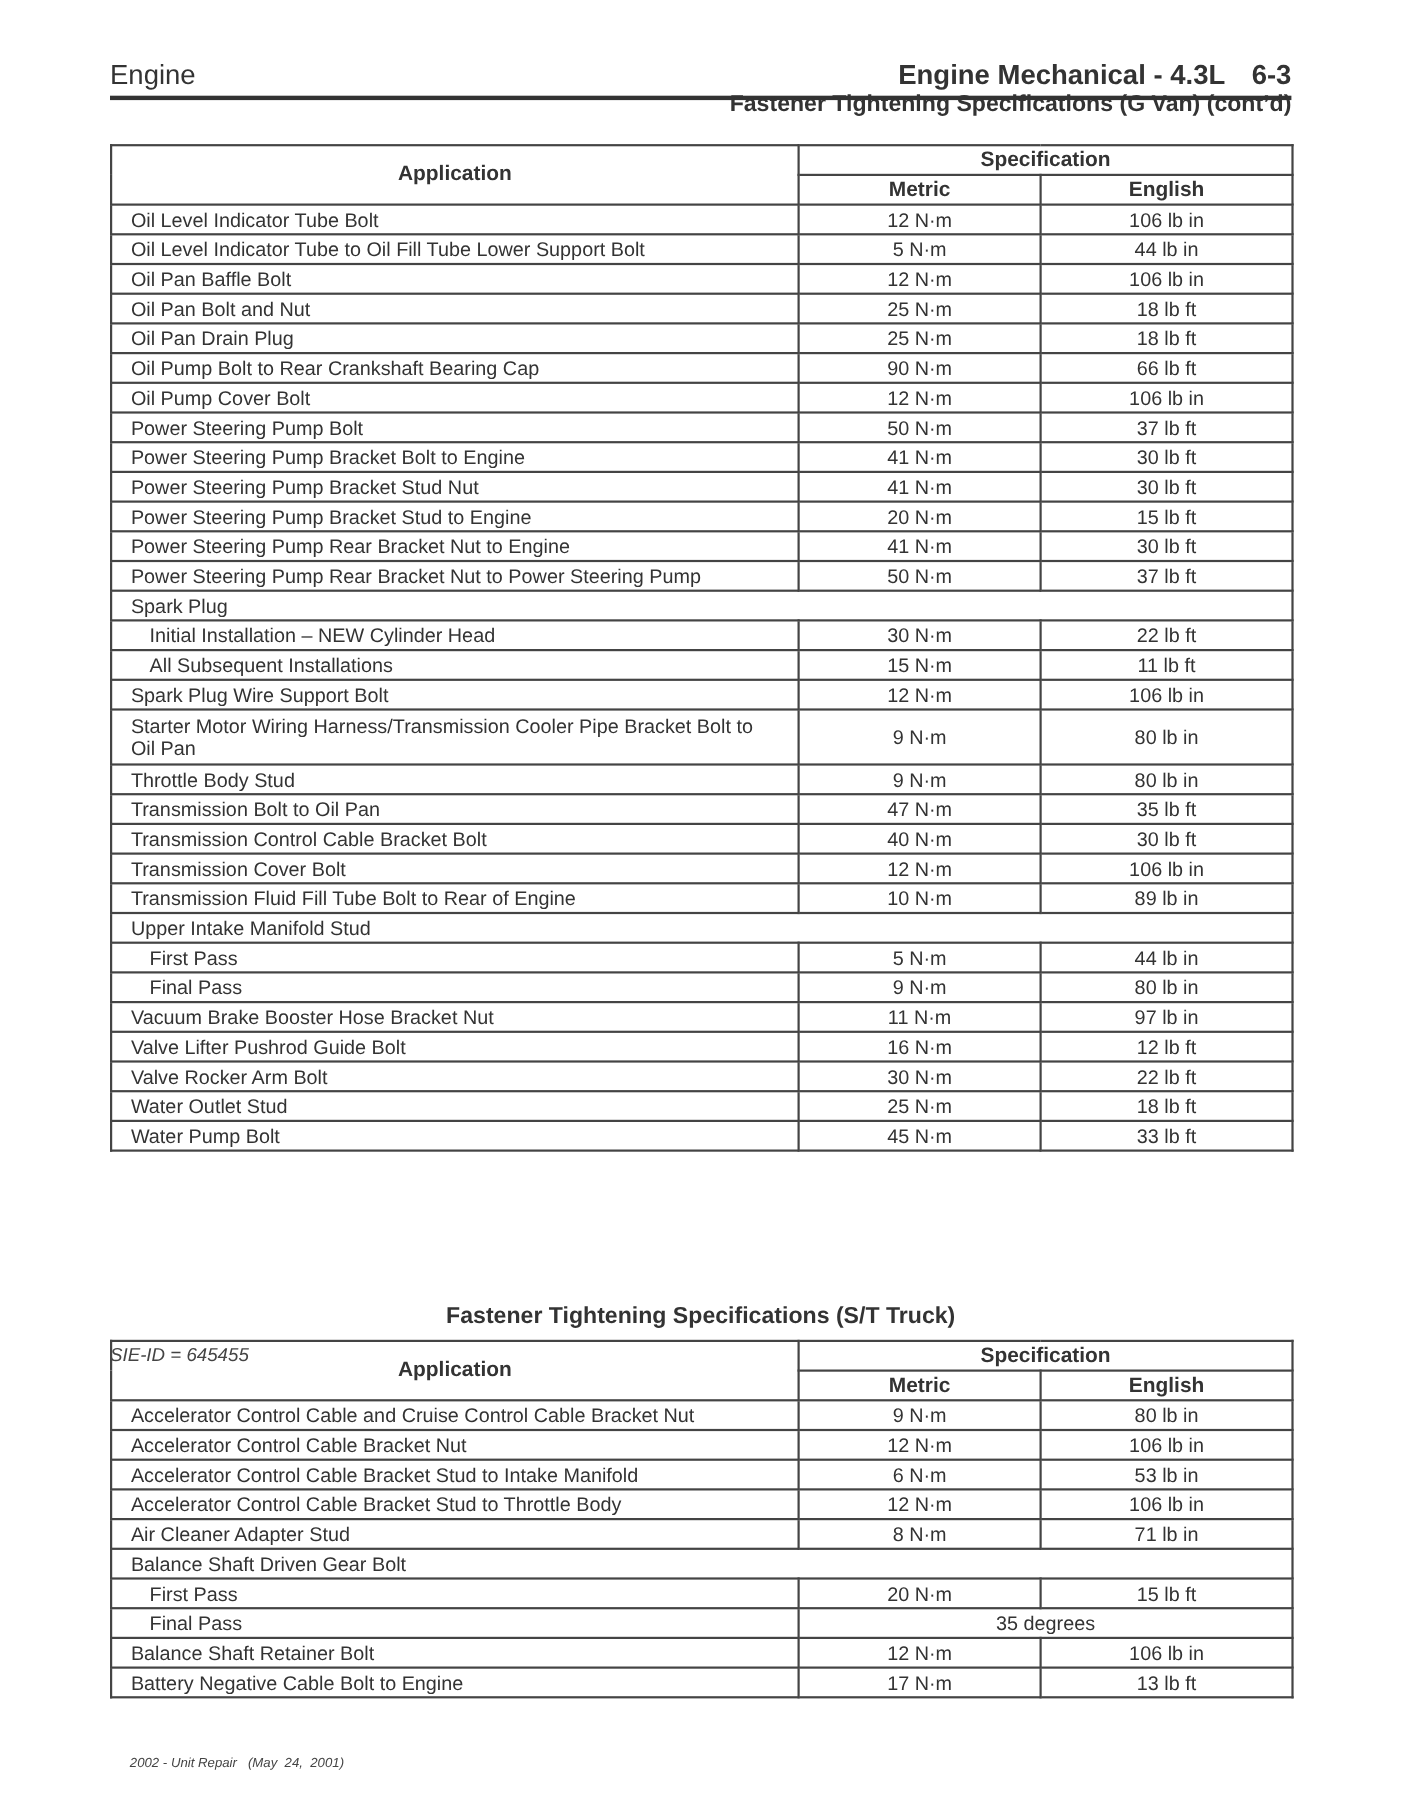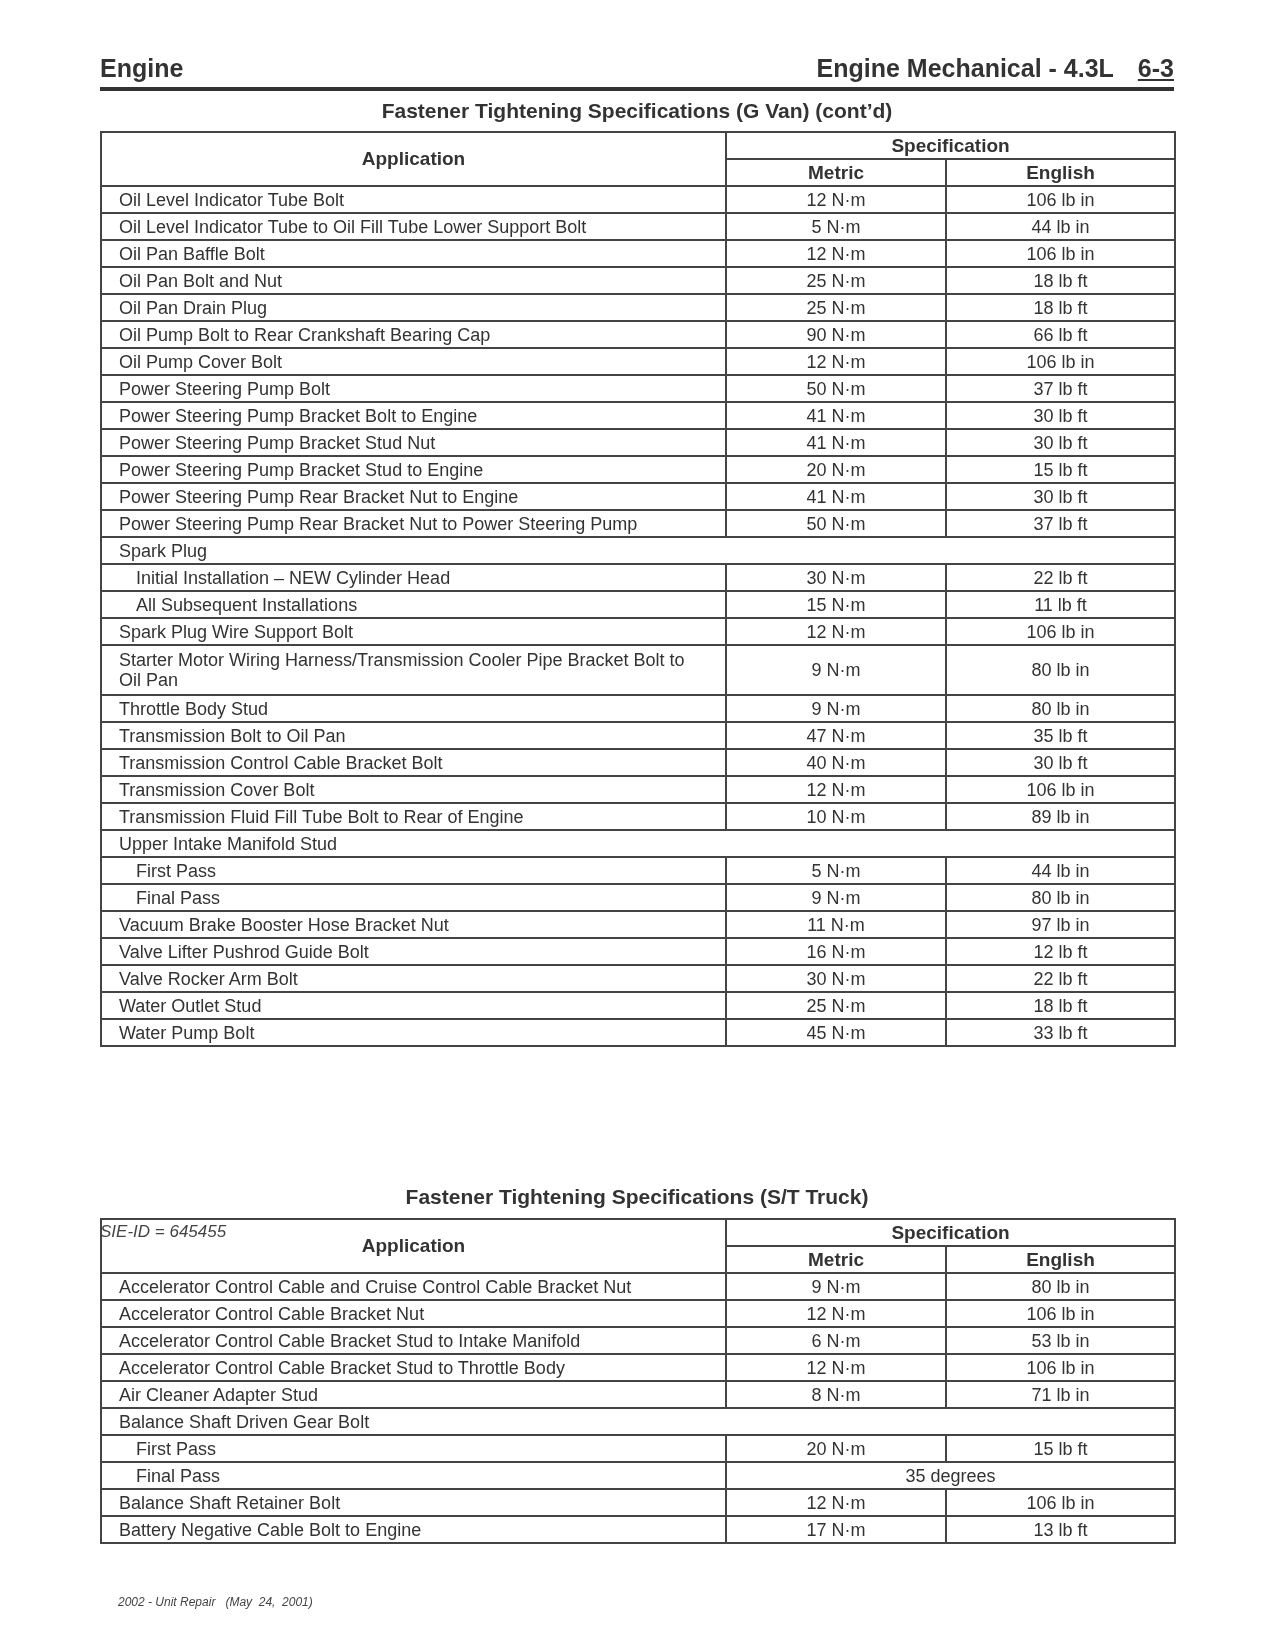--- a/index.html
+++ b/index.html
@@ -1,21 +1,21 @@
 <!DOCTYPE html>
 <html><head>
 <meta charset="utf-8">
 <style>
   html, body { margin: 0; padding: 0; background: #ffffff; }
   body { width: 1275px; height: 1650px; position: relative; overflow: hidden;
          font-family: "Liberation Sans", sans-serif; color: #333333; }
   .page-header { position: absolute; left: 100px; top: 52px; width: 1074px; height: 40px; }
-  .hdr-left { position: absolute; left: 0; top: 2px; font-size: 25px; font-weight: bold; color: #333; }
+  .hdr-left { position: absolute; left: 0; top: 2px; font-size: 25px; font-weight: normal; color: #333; }
   .hdr-right { position: absolute; right: 0; top: 2px; font-size: 25px; font-weight: bold; color: #333; white-space: pre; }
-  .hdr-right .pg { margin-left: 24px; text-decoration: underline; }
+  .hdr-right .pg { margin-left: 24px; }
   .hdr-rule { position: absolute; left: 100px; top: 87px; width: 1074px; height: 4px; background: #333; }
 
   .tbl-title { position: absolute; left: 100px; width: 1074px; text-align: center;
                font-size: 21px; font-weight: bold; color: #333; }
   table.spec { position: absolute; left: 100px; width: 1074px; border-collapse: collapse;
                table-layout: fixed; font-size: 18px; color: #333; }
   table.spec td, table.spec th { border: 2px solid #444; padding: 0 14px; height: 25px; line-height: 20px; }
   table.spec th { font-weight: bold; font-size: 19px; }
   table.spec th.spec-hdr { height: 25px; }
   table.spec th.app-hdr { vertical-align: bottom; padding-bottom: 16px; }
@@ -32,21 +32,21 @@
 </style>
 </head>
 <body>
 
 <div class="page-header">
   <span class="hdr-left">Engine</span>
   <span class="hdr-right"><span>Engine Mechanical - 4.3L</span><span class="pg">6-3</span></span>
 </div>
 <div class="hdr-rule"></div>
 
-<div class="tbl-title" style="top:99px;">Fastener Tightening Specifications (G Van)  (cont’d)</div>
+<div class="tbl-title" style="top:83px;text-align:right;">Fastener Tightening Specifications (G Van)  (cont’d)</div>
 <table class="spec" style="top:131px;">
   <colgroup>
       <col class="c-app">
       <col class="c-met">
       <col class="c-eng">
     </colgroup>
   <thead>
     <tr>
       <th class="app-hdr" rowspan="2">Application</th>
       <th class="spec-hdr" colspan="2">Specification</th>

